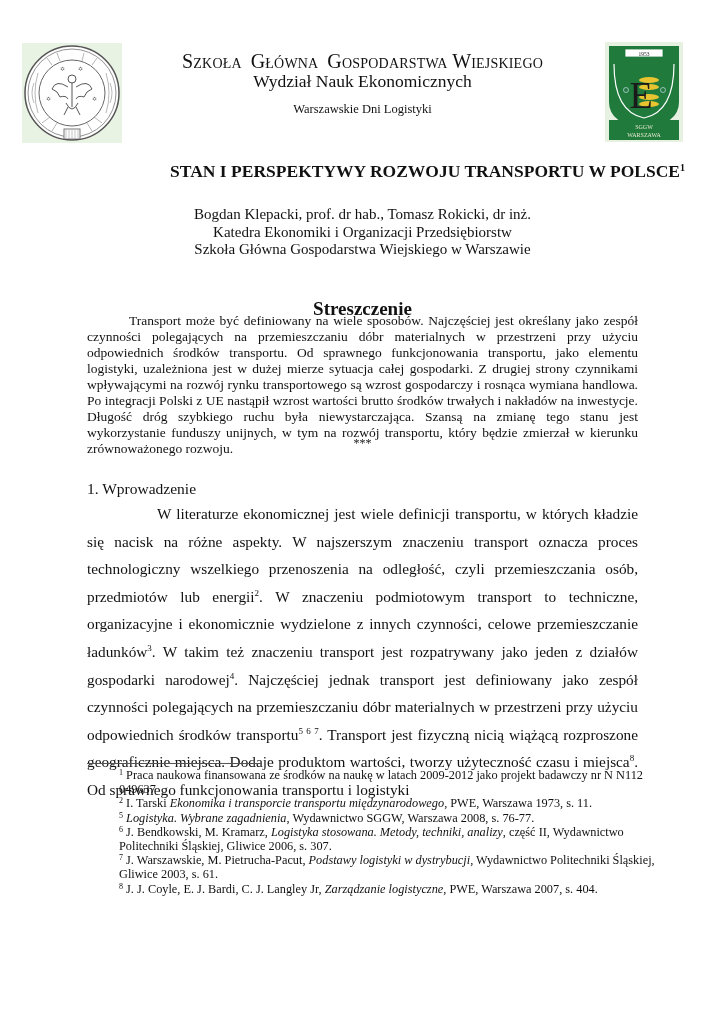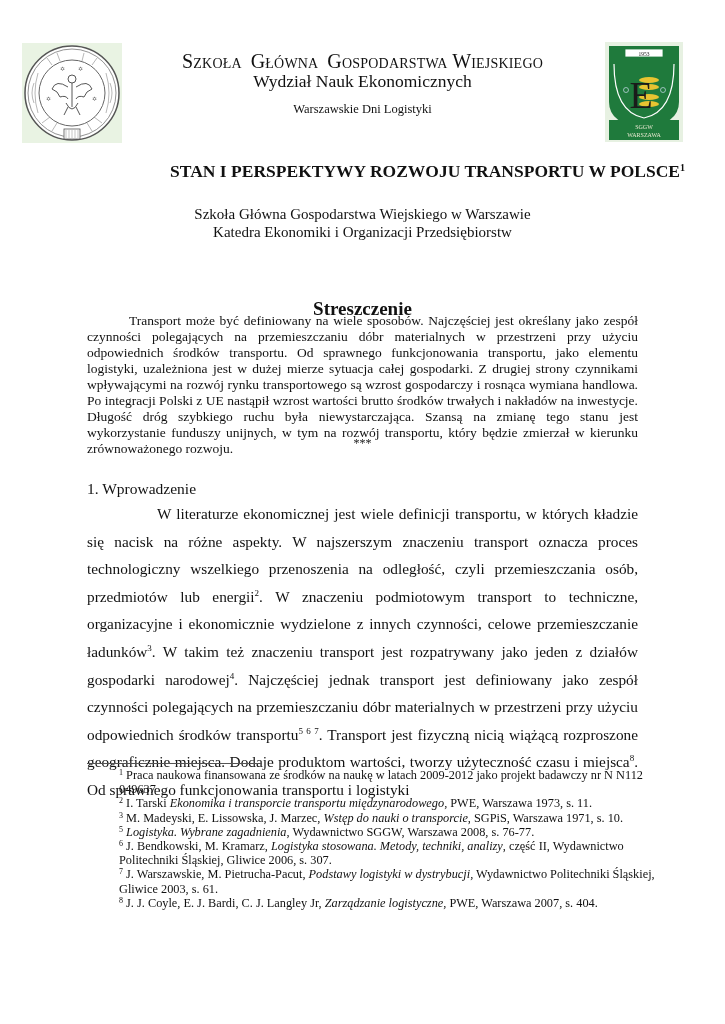--- a/index.html
+++ b/index.html
@@ -95,33 +95,33 @@
     <text x="39" y="87" font-size="6" text-anchor="middle" fill="#e8e8d0" font-family="Liberation Serif, serif">SGGW</text>
     <text x="39" y="95" font-size="6" text-anchor="middle" fill="#e8e8d0" font-family="Liberation Serif, serif">WARSZAWA</text>
   </svg>
 </div>
 
 <div class="abs title">
   <span>STAN I PERSPEKTYWY ROZWOJU TRANSPORTU W POLSCE</span><sup>1</sup>
 </div>
 
 <div class="abs authors">
+  <div>Bogdan Klepacki, prof. dr hab., Tomasz Rokicki, dr inż.</div>
+  <div>Katedra Ekonomiki i Organizacji Przedsiębiorstw</div>
   <div>Szkoła Główna Gospodarstwa Wiejskiego w Warszawie</div>
-  <div>Katedra Ekonomiki i Organizacji Przedsiębiorstw</div>
 </div>
 
 <div class="abs abs-head">Streszczenie</div>
 <div class="abs abstract">Transport może być definiowany na wiele sposobów. Najczęściej jest określany jako zespół czynności polegających na przemieszczaniu dóbr materialnych w przestrzeni przy użyciu odpowiednich środków transportu. Od sprawnego funkcjonowania transportu, jako elementu logistyki, uzależniona jest w dużej mierze sytuacja całej gospodarki. Z drugiej strony czynnikami wpływającymi na rozwój rynku transportowego są wzrost gospodarczy i rosnąca wymiana handlowa. Po integracji Polski z UE nastąpił wzrost wartości brutto środków trwałych i nakładów na inwestycje. Długość dróg szybkiego ruchu była niewystarczająca. Szansą na zmianę tego stanu jest wykorzystanie funduszy unijnych, w tym na rozwój transportu, który będzie zmierzał w kierunku zrównoważonego rozwoju.</div>
 <div class="abs stars">***</div>
 
 <div class="abs sec">1. Wprowadzenie</div>
 <div class="abs body" id="body-text"><span>W literaturze ekonomicznej jest wiele definicji transportu, w których kładzie się nacisk na różne aspekty. W najszerszym znaczeniu transport oznacza proces technologiczny wszelkiego przenoszenia na odległość, czyli przemieszczania osób, przedmiotów lub energii</span><sup>2</sup><span>. W znaczeniu podmiotowym transport to techniczne, organizacyjne i ekonomicznie wydzielone z innych czynności, celowe przemieszczanie ładunków</span><sup>3</sup><span>. W takim też znaczeniu transport  jest rozpatrywany jako jeden z działów gospodarki narodowej</span><sup>4</sup><span>. Najczęściej jednak transport jest definiowany jako zespół czynności polegających na przemieszczaniu dóbr materialnych w przestrzeni przy użyciu odpowiednich środków transportu</span><sup>5 6 7</sup><span>. Transport jest fizyczną nicią wiążącą rozproszone geograficznie miejsca. Dodaje produktom wartości, tworzy użyteczność czasu i miejsca</span><sup>8</sup><span>. Od sprawnego funkcjonowania transportu i logistyki</span></div>
 
 <div class="abs fn-rule"></div>
 <div class="abs footnotes" id="footnotes">
     <div class="fn"><sup>1</sup><span> Praca naukowa finansowana ze środków na naukę w latach 2009-2012 jako projekt badawczy nr N N112 049637</span></div>
     <div class="fn"><sup>2</sup><span> I. Tarski  </span><i>Ekonomika i transporcie transportu międzynarodowego</i><span>, PWE, Warszawa 1973, s. 11.</span></div>
-    <div class="fn"><sup>3</sup><span> M. Madeyski, E. Lissowska, J. Marzec, </span><i>Wstęp do nauki o transporcie</i><span>, SGPiS, Warszawa 1971, s. 10.</span></div>
     <div class="fn"><sup>5</sup><span> </span><i>Logistyka. Wybrane zagadnienia</i><span>, Wydawnictwo SGGW, Warszawa 2008, s. 76-77.</span></div>
     <div class="fn"><sup>6</sup><span> J. Bendkowski, M. Kramarz, </span><i>Logistyka stosowana. Metody, techniki, analizy</i><span>, część II, Wydawnictwo Politechniki Śląskiej, Gliwice 2006, s. 307.</span></div>
     <div class="fn"><sup>7</sup><span> J. Warszawskie, M. Pietrucha-Pacut, </span><i>Podstawy logistyki w dystrybucji</i><span>, Wydawnictwo Politechniki Śląskiej, Gliwice 2003, s. 61.</span></div>
     <div class="fn"><sup>8</sup><span> J. J. Coyle, E. J. Bardi, C. J. Langley Jr, </span><i>Zarządzanie logistyczne</i><span>, PWE, Warszawa 2007, s. 404.</span></div>
   </div>
 
 </body></html>

